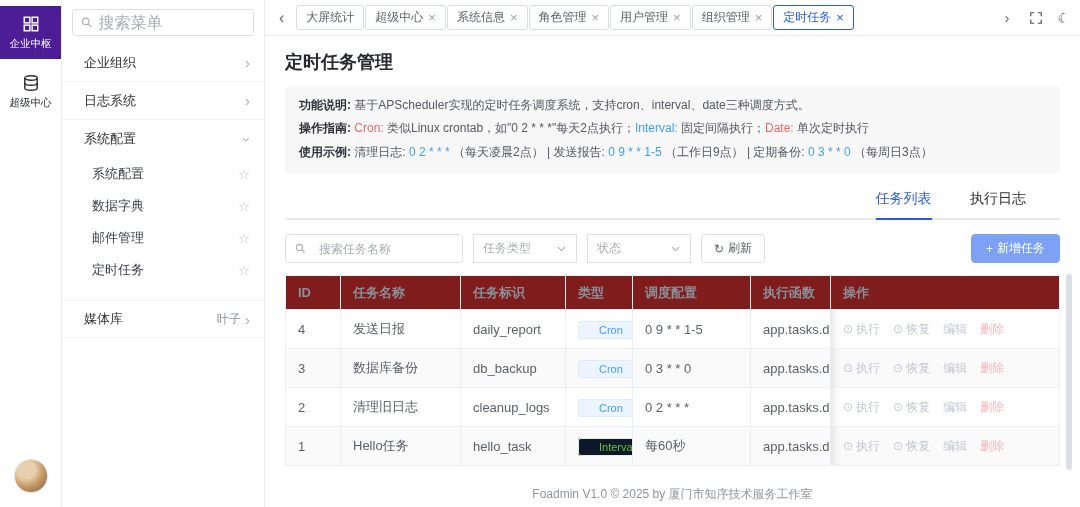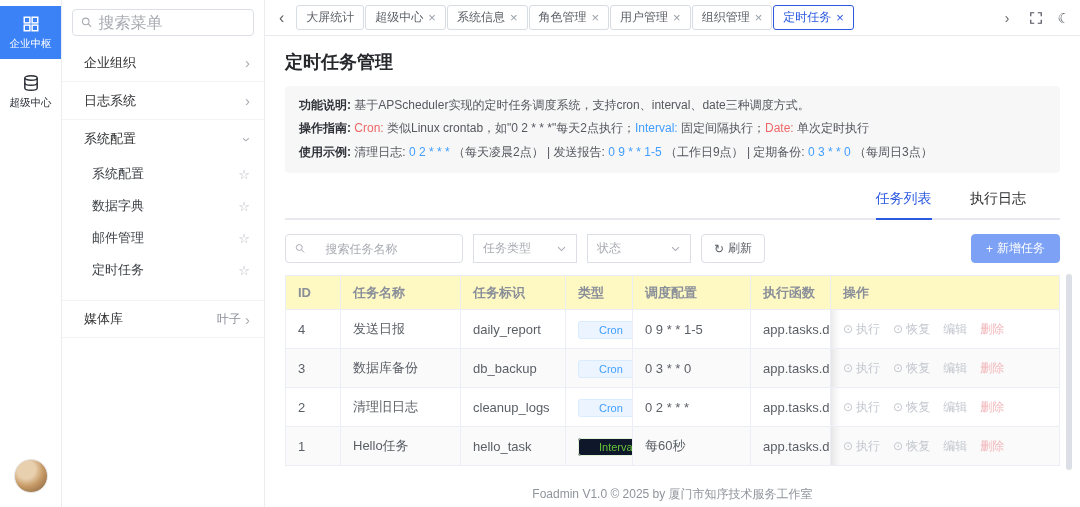--- a/index.html
+++ b/index.html
@@ -7,21 +7,21 @@
     font-family:"Liberation Sans","DejaVu Sans",sans-serif; }
   .app { display:flex; width:1080px; height:507px; }
 
   
   .rail { width:62px; border-right:1px solid #ececee; display:flex; flex-direction:column; align-items:center; background:#fff; position:relative; }
   .logo { height:48px; display:flex; align-items:center; justify-content:center; width:100%; }
   .logo svg text { font-style:italic; font-weight:bold; }
   .rail-item { width:100%; padding:9px 0 8px; display:flex; flex-direction:column; align-items:center; gap:4px;
     color:#2b2f36; font-size:10.5px; cursor:pointer; margin-top:6px; }
   .rail-item svg { stroke:#2b2f36; }
-  .rail-item.active { background:#3b82f6; color:#fff; }
+  .rail-item.active { background:#4c1d95; color:#fff; }
   .rail-item.active svg { stroke:#fff; }
   .rail-avatar { position:absolute; bottom:14px; width:34px; height:34px; border-radius:50%;
     background:radial-gradient(circle at 35% 30%, #e8cfae 0 30%, #c79a66 55%, #7d5b3a 100%); border:1px solid #e3e3e3; }
 
   
   .sidebar { width:203px; border-right:1px solid #ececee; background:#fff; font-size:13px; }
   .search-box { margin:9px 10px 8px; height:27px; border:1px solid #dcdfe6; border-radius:4px;
     display:flex; align-items:center; padding:0 8px; gap:6px; }
   .search-box input { border:none; outline:none; width:100%; font-size:16px; color:#b91c1c; }
   .search-box input::placeholder { color:#a8abb2; }
@@ -58,32 +58,32 @@
   .kw-red { color:#ef6666; }
   .kw-blue { color:#409eff; }
 
   .ctabs { margin-top:16px; border-bottom:2px solid #e7e9ee;text-align:right; }
   .ctab { display:inline-block; padding-bottom:10px; margin-right:34px; font-size:14px; color:#303133; cursor:pointer; position:relative; }
   .ctab.active { color:#2b5ae0; }
   .ctab.active::after { content:""; position:absolute; left:0; right:0; bottom:-2px; height:2px; background:#2b5ae0; }
 
   .card { margin-top:14px; }
   .toolbar { display:flex; align-items:center; gap:10px; margin-bottom:12px; }
-  .tb-input { width:178px; height:29px; border:1px solid #dcdfe6; border-radius:4px; display:flex; align-items:center; gap:20px; padding:0 9px; }
+  .tb-input { width:178px; height:29px; border:1px solid #dcdfe6; border-radius:4px; display:flex; align-items:center; gap:13px; padding:0 9px; }
   .tb-input input { border:none; outline:none; width:100%; font-size:12px; color:#606266; }
   .tb-input input::placeholder { color:#a8abb2; }
   .select { width:104px; height:29px; border:1px solid #dcdfe6; border-radius:0; display:flex; align-items:center; justify-content:space-between; padding:0 9px; font-size:12px; color:#a8abb2; cursor:pointer; background:#fff; }
   .btn { height:29px; border:1px solid #dcdfe6; border-radius:4px; background:#fff; font-size:12px; color:#5a5f66;
     display:flex; align-items:center; gap:4px; padding:0 12px; cursor:pointer; }
   .btn.add { margin-left:auto; background:#7da2f5; border-color:#7da2f5; color:#fff; padding:0 14px; }
 
   table.grid { width:100%; border-collapse:collapse; font-size:13px; table-layout:fixed; }
   table.grid th, table.grid td { border:1px solid #ebeef5; padding:0 12px; height:39px; text-align:left;
     overflow:hidden; white-space:nowrap; }
-  table.grid th { color:#8a8f99; font-weight:bold; font-size:13px; height:34px; background:#fef9c3; }
+  table.grid th { color:#8a8f99; font-weight:bold; font-size:13px; height:34px; background:#7f1d1d; }
   tbody tr:nth-child(even) { background:#fafafa; }
   td { color:#5a5f66; }
   td.func { color:#5a5f66; }
   .badge { font-size:11px; padding:2px 20px; border-radius:3px; border:1px solid; }
   .badge.cron { color:#409eff; background:#ecf5ff; border-color:#d9ecff; }
   .badge.interval { color:#67c23a; background:#0f172a; border-color:#e1f3d8; }
   td.op { box-shadow:inset 12px 0 10px -10px rgba(0,0,0,0.12); }
   .acts { display:flex; gap:13px; font-size:12px; }
   .act { cursor:pointer; display:flex; align-items:center; gap:3px; }
   .act.dis { color:#c3c7cf; }

